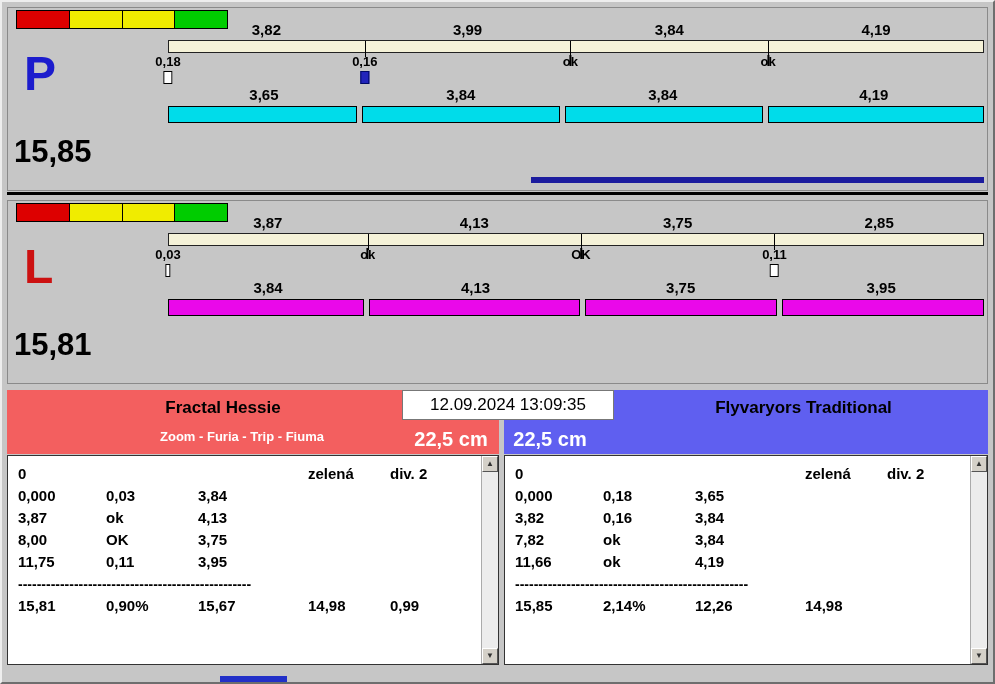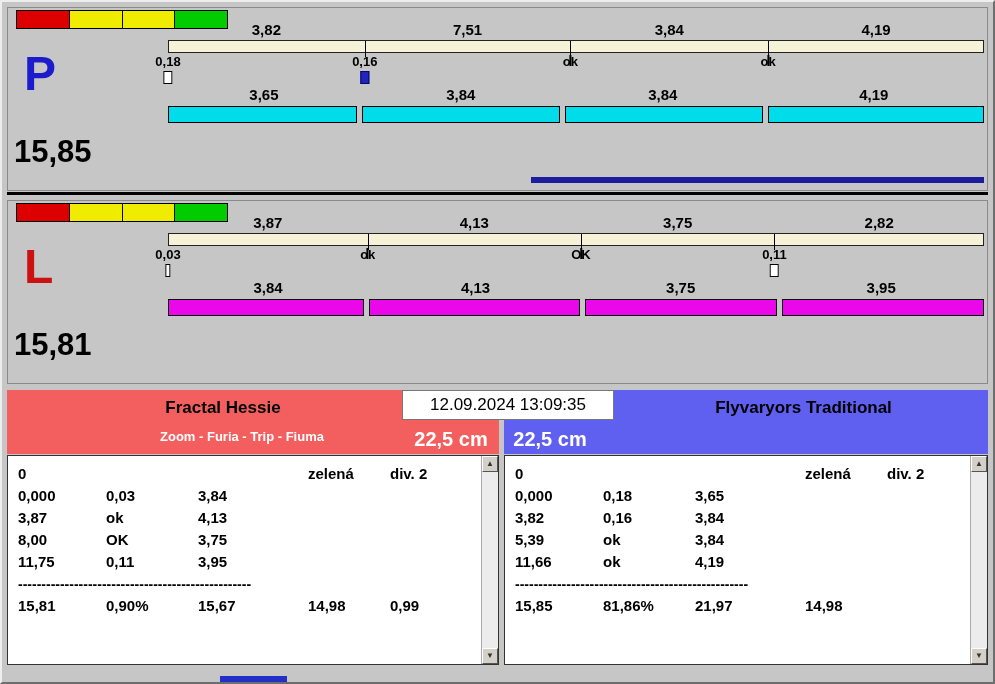--- a/index.html
+++ b/index.html
@@ -70,21 +70,21 @@
     <div class="color-strip">
         <div class="strip-cell" style="background: rgb(221, 0, 0);"></div>
         <div class="strip-cell" style="background: rgb(240, 236, 0);"></div>
         <div class="strip-cell" style="background: rgb(240, 236, 0);"></div>
         <div class="strip-cell" style="background: rgb(0, 204, 0);"></div>
       </div>
     <div class="letter" style="color: rgb(28, 28, 205);">P</div>
     <div class="track">
       <div class="split-labels top">
           <div style="flex-grow: 3.82;">3,82</div>
-          <div style="flex-grow: 3.99;">7,51</div>
+          <div style="flex-grow: 3.99;">3,99</div>
           <div style="flex-grow: 3.84;">3,84</div>
           <div style="flex-grow: 4.19;">4,19</div>
         </div>
       <div class="overlay-bar">
           <div class="tick" style="left: 24.1162%;"></div>
           <div class="tick" style="left: 49.3056%;"></div>
           <div class="tick" style="left: 73.548%;"></div>
         </div>
       <div class="marker-row">
           <div class="marker" style="left: 0%;">
@@ -129,21 +129,21 @@
         <div class="strip-cell" style="background: rgb(240, 236, 0);"></div>
         <div class="strip-cell" style="background: rgb(240, 236, 0);"></div>
         <div class="strip-cell" style="background: rgb(0, 204, 0);"></div>
       </div>
     <div class="letter" style="color: rgb(204, 17, 17);">L</div>
     <div class="track">
       <div class="split-labels top">
           <div style="flex-grow: 3.87;">3,87</div>
           <div style="flex-grow: 4.13;">4,13</div>
           <div style="flex-grow: 3.75;">3,75</div>
-          <div style="flex-grow: 4.06;">2,82</div>
+          <div style="flex-grow: 4.06;">2,85</div>
         </div>
       <div class="overlay-bar">
           <div class="tick" style="left: 24.4782%;"></div>
           <div class="tick" style="left: 50.6009%;"></div>
           <div class="tick" style="left: 74.3201%;"></div>
         </div>
       <div class="marker-row">
           <div class="marker" style="left: 0%;">
             <div class="marker-label">0,03</div>
             <div class="glyph thin-box"></div>
@@ -262,38 +262,38 @@
             <div></div>
           </div>
           <div class="trow">
             <div>3,82</div>
             <div>0,16</div>
             <div>3,84</div>
             <div></div>
             <div></div>
           </div>
           <div class="trow">
-            <div>5,39</div>
+            <div>7,82</div>
             <div>ok</div>
             <div>3,84</div>
             <div></div>
             <div></div>
           </div>
           <div class="trow">
             <div>11,66</div>
             <div>ok</div>
             <div>4,19</div>
             <div></div>
             <div></div>
           </div>
           <div class="sep-row">--------------------------------------------------</div>
           <div class="trow">
             <div>15,85</div>
-            <div>81,86%</div>
-            <div>21,97</div>
+            <div>2,14%</div>
+            <div>12,26</div>
             <div>14,98</div>
             <div></div>
           </div>
         </div>
       <div class="vscroll">
         <div class="sarrow up">▲</div>
         <div class="sarrow down">▼</div>
       </div>
     </div>
 

